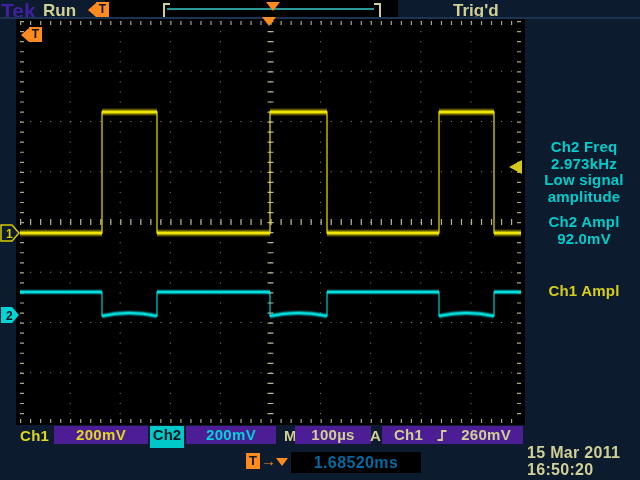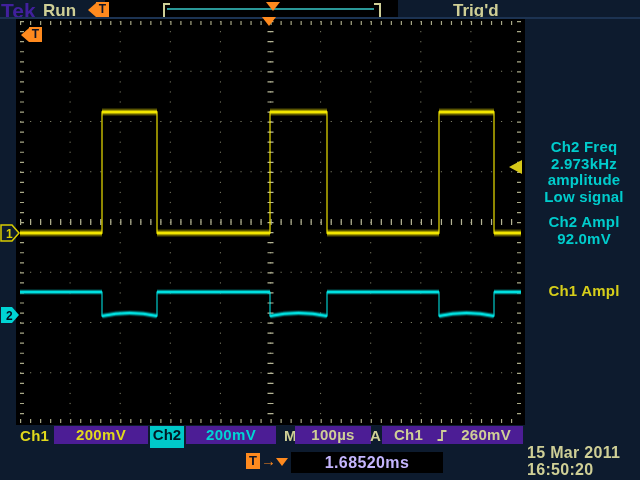--- a/index.html
+++ b/index.html
@@ -50,21 +50,21 @@
   .m-label{left:284px;}
   .m-box{left:295px;width:76px;}
   .a-label{left:370px;}
   .a-box{left:382px;width:141px;display:flex;align-items:center;justify-content:center;gap:13px;}
   .slope-icon{display:inline-block;width:12px;height:13px;}
   
   .ft-tbox{left:246px;top:453px;width:14px;height:16px;background:#ff8a1e;color:#101426;font-weight:bold;
            font-size:13px;line-height:16px;text-align:center;}
   .ft-arrow{left:261px;top:452px;color:#ff8a1e;font-size:15px;font-weight:bold;}
   .ft-tri{left:276px;top:458px;border-left:6px solid transparent;border-right:6px solid transparent;border-top:8px solid #ff8a1e;}
-  .ft-pos-box{left:291px;top:452px;width:152px;height:21px;line-height:21px;background:#000;color:#c4b5fd;
+  .ft-pos-box{left:291px;top:452px;width:130px;height:21px;line-height:21px;background:#000;color:#0369a1;
               font-size:16px;font-weight:bold;text-align:center;letter-spacing:0.4px;}
   .ft-datetime{left:527px;top:444px;width:110px;color:#cfcf96;font-size:16px;font-weight:bold;line-height:17px;letter-spacing:0.3px;}
 </style>
 </head>
 <body>
 
 <div class="screen">
 
   <div class="abs tek-logo">Tek</div>
   <div class="abs run-status">Run</div>
@@ -125,22 +125,22 @@
     <text x="6" y="13.5" fill="#d8cc00" font-size="12" font-weight="bold">1</text>
   </svg>
   <svg class="abs ch-marker m2" width="21" height="18">
     <polygon points="1,1 12,1 19,9 12,17 1,17" fill="#00d4d4"></polygon>
     <text x="6" y="13.5" fill="#001020" font-size="12" font-weight="bold">2</text>
   </svg>
 
   <div class="abs rp cyan rp-freq">
     <div>Ch2 Freq</div>
     <div>2.973kHz</div>
+    <div>Low signal</div>
     <div>amplitude</div>
-    <div>Low signal</div>
   </div>
   <div class="abs rp cyan rp-ch2ampl">
     <div>Ch2 Ampl</div>
     <div>92.0mV</div>
   </div>
   <div class="abs rp yellow rp-ch1ampl">
     <div>Ch1 Ampl</div>
   </div>
 
   <div class="abs sb-label yel ch1-label">Ch1</div>

